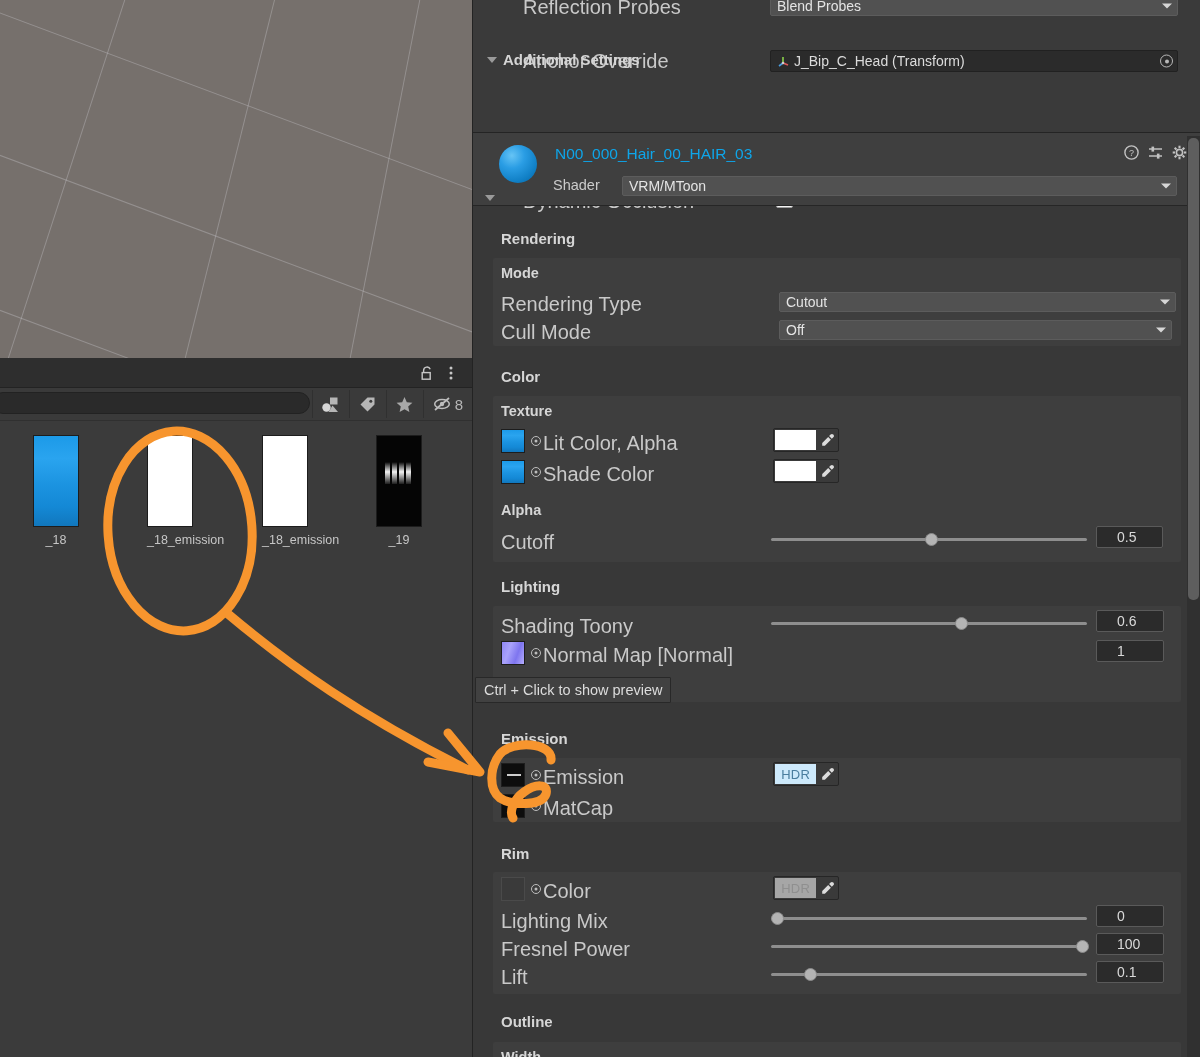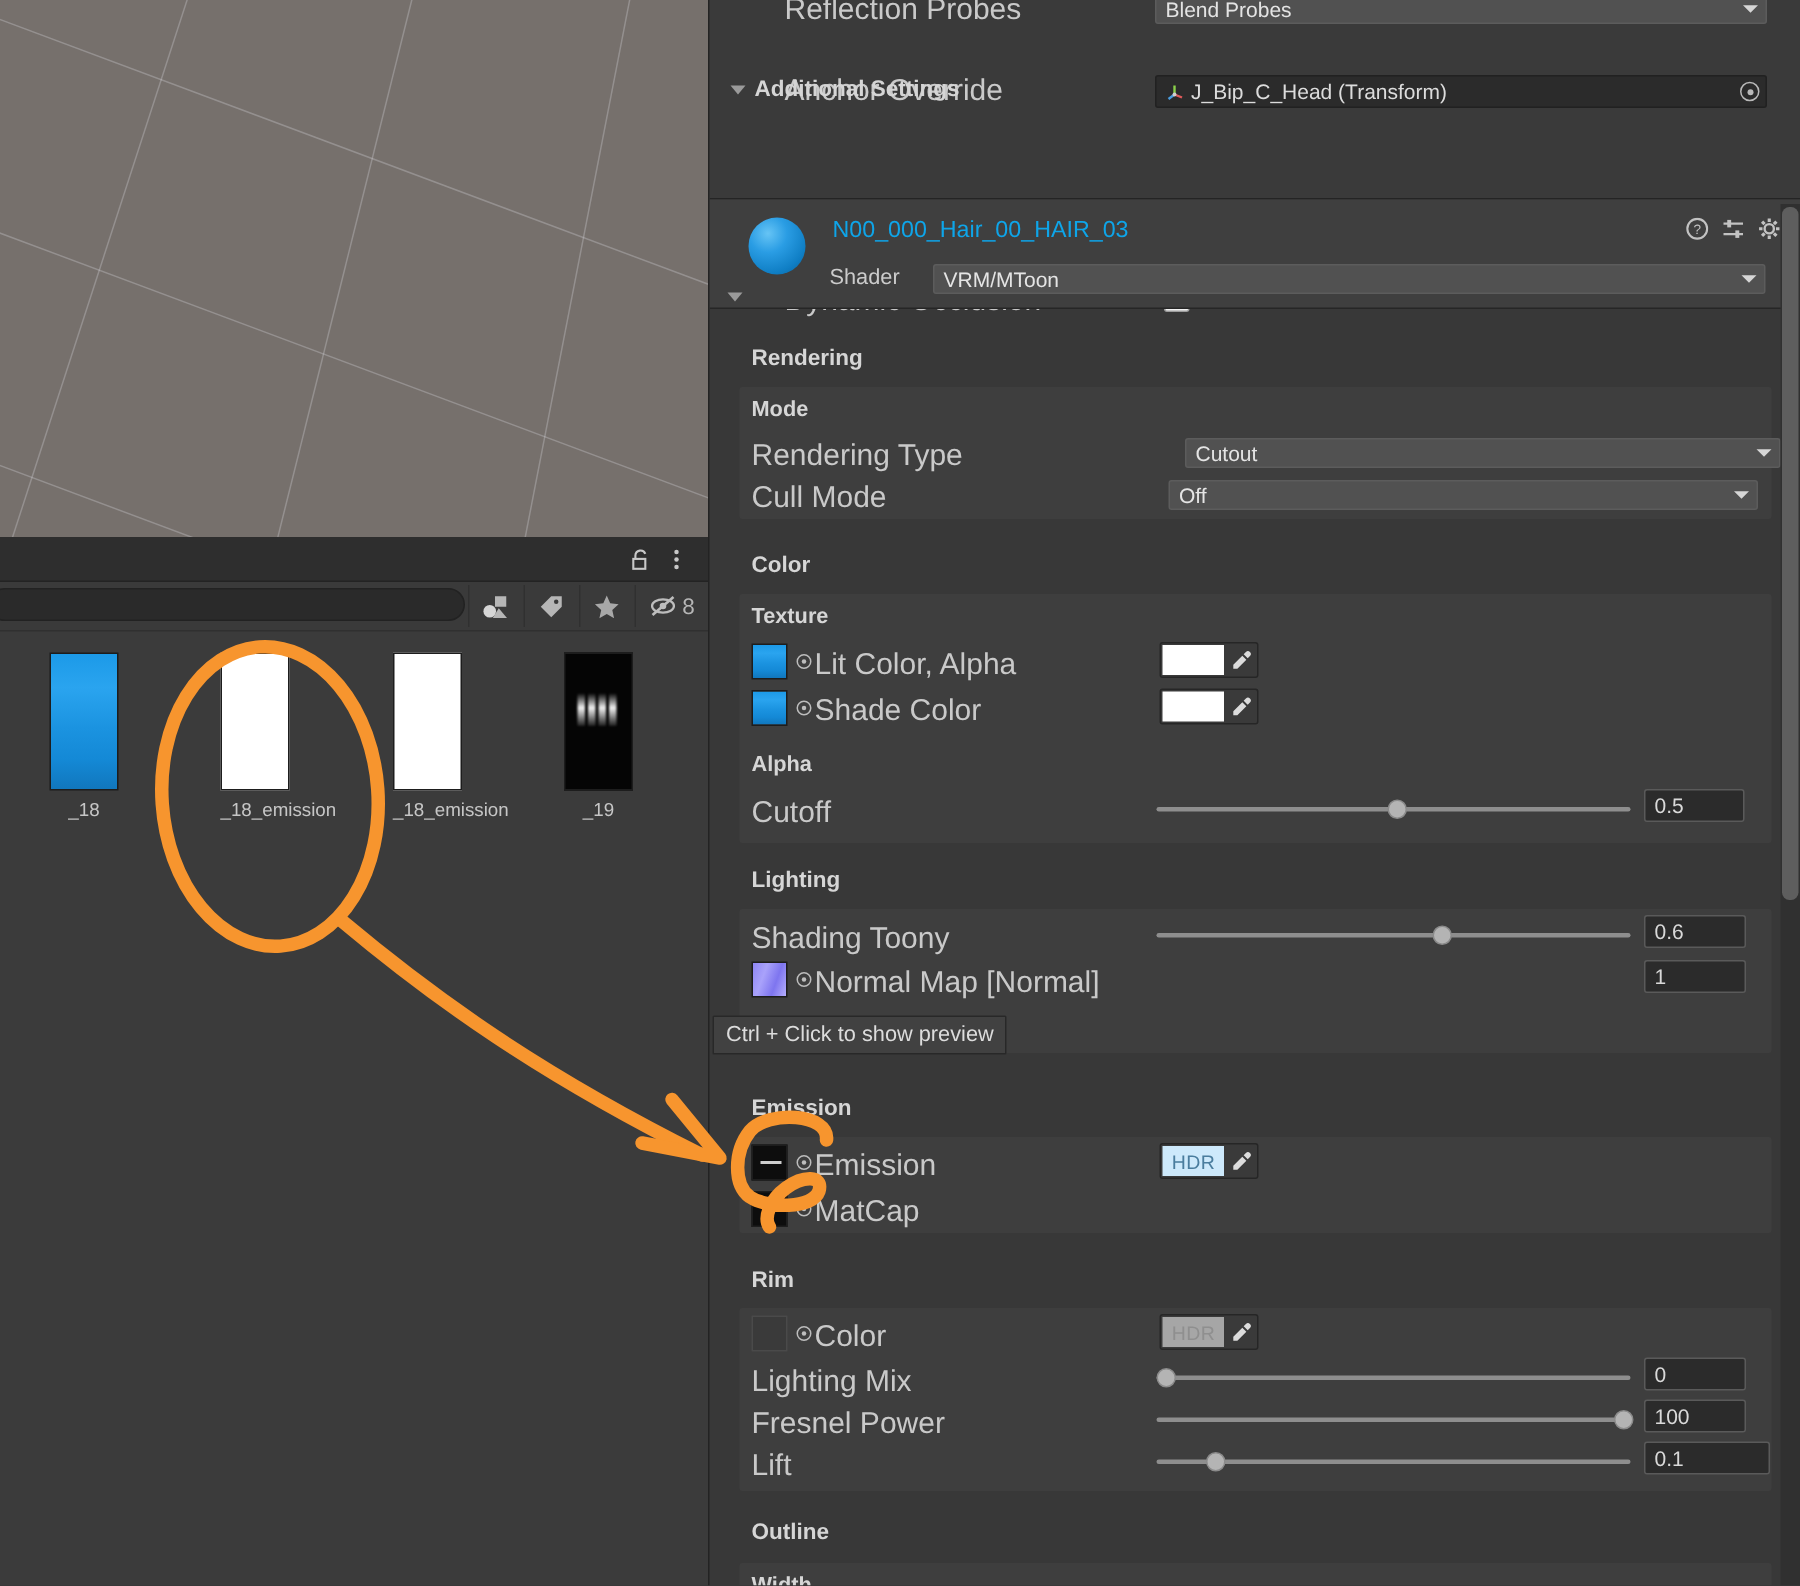--- a/index.html
+++ b/index.html
@@ -208,21 +208,21 @@
   .slider-track {
     position: absolute; height: 3px; background: #8e8e8e; border-radius: 2px;
   }
   .slider-knob {
     position: absolute; width: 13px; height: 13px; border-radius: 50%;
     background: #b4b4b4; border: 1px solid #8b8b8b;
   }
   .numfield {
     position: absolute; height: 22px; background: #2b2b2b;
     border: 1px solid #5a5a5a; border-radius: 2px;
-    color: #d9d9d9; font-size: 14px; display: flex; align-items: center; padding: 0 6px;
+    color: #d9d9d9; font-size: 14px; display: flex; align-items: center; padding: 0 20px;
   }
 
   #preview-tooltip {
     position: absolute; background: #414141; border: 1px solid #282828;
     color: #dcdcdc; font-size: 14.5px; padding: 4px 8px; border-radius: 1px;
   }
 
   #insp-scrollbar-track {
     position: absolute; right: 0; top: 136px; width: 13px; height: 921px; background: #303030;
   }
@@ -419,21 +419,21 @@
               </g>
             </svg>
           </span>
         </div>
       </div>
 
       <span class="mat-section-title" style="top:230px;">Rendering</span>
       <div class="mat-group" style="top:258px; height:88px;">
         <span class="sub-title" style="top:7px;">Mode</span>
         <span class="prop-label" style="left:8px; top:35px;">Rendering Type</span>
-        <div class="dropdown" style="left:286px; top:34px; width:397px;margin-left:11px;">
+        <div class="dropdown" style="left:286px; top:34px; width:397px;">
           <span>Cutout</span>
           <span class="caret"></span>
         </div>
         <span class="prop-label" style="left:8px; top:63px;">Cull Mode</span>
         <div class="dropdown" style="left:286px; top:62px; width:393px;">
           <span>Off</span>
           <span class="caret"></span>
         </div>
       </div>
 
@@ -558,21 +558,21 @@
           <div class="slider-knob" style="left:575px; top:5px;"></div>
           <div class="numfield" style="left:595px; top:-2px; width:68px;">
             <span>100</span>
           </div>
         </div>
 
         <div style="position:absolute; top:91px; left:8px; width:680px; height:24px;">
           <span class="prop-label" style="left:0; top:3px;">Lift</span>
           <div class="slider-track" style="left:270px; top:10px; width:316px;"></div>
           <div class="slider-knob" style="left:303px; top:5px;"></div>
-          <div class="numfield" style="left:595px; top:-2px; width:84px;">
+          <div class="numfield" style="left:595px; top:-2px; width:68px;">
             <span>0.1</span>
           </div>
         </div>
       </div>
 
       <span class="mat-section-title" style="top:1013px;">Outline</span>
       <div class="mat-group" style="top:1042px; height:40px;">
         <span class="sub-title" style="top:7px;">Width</span>
       </div>
 

